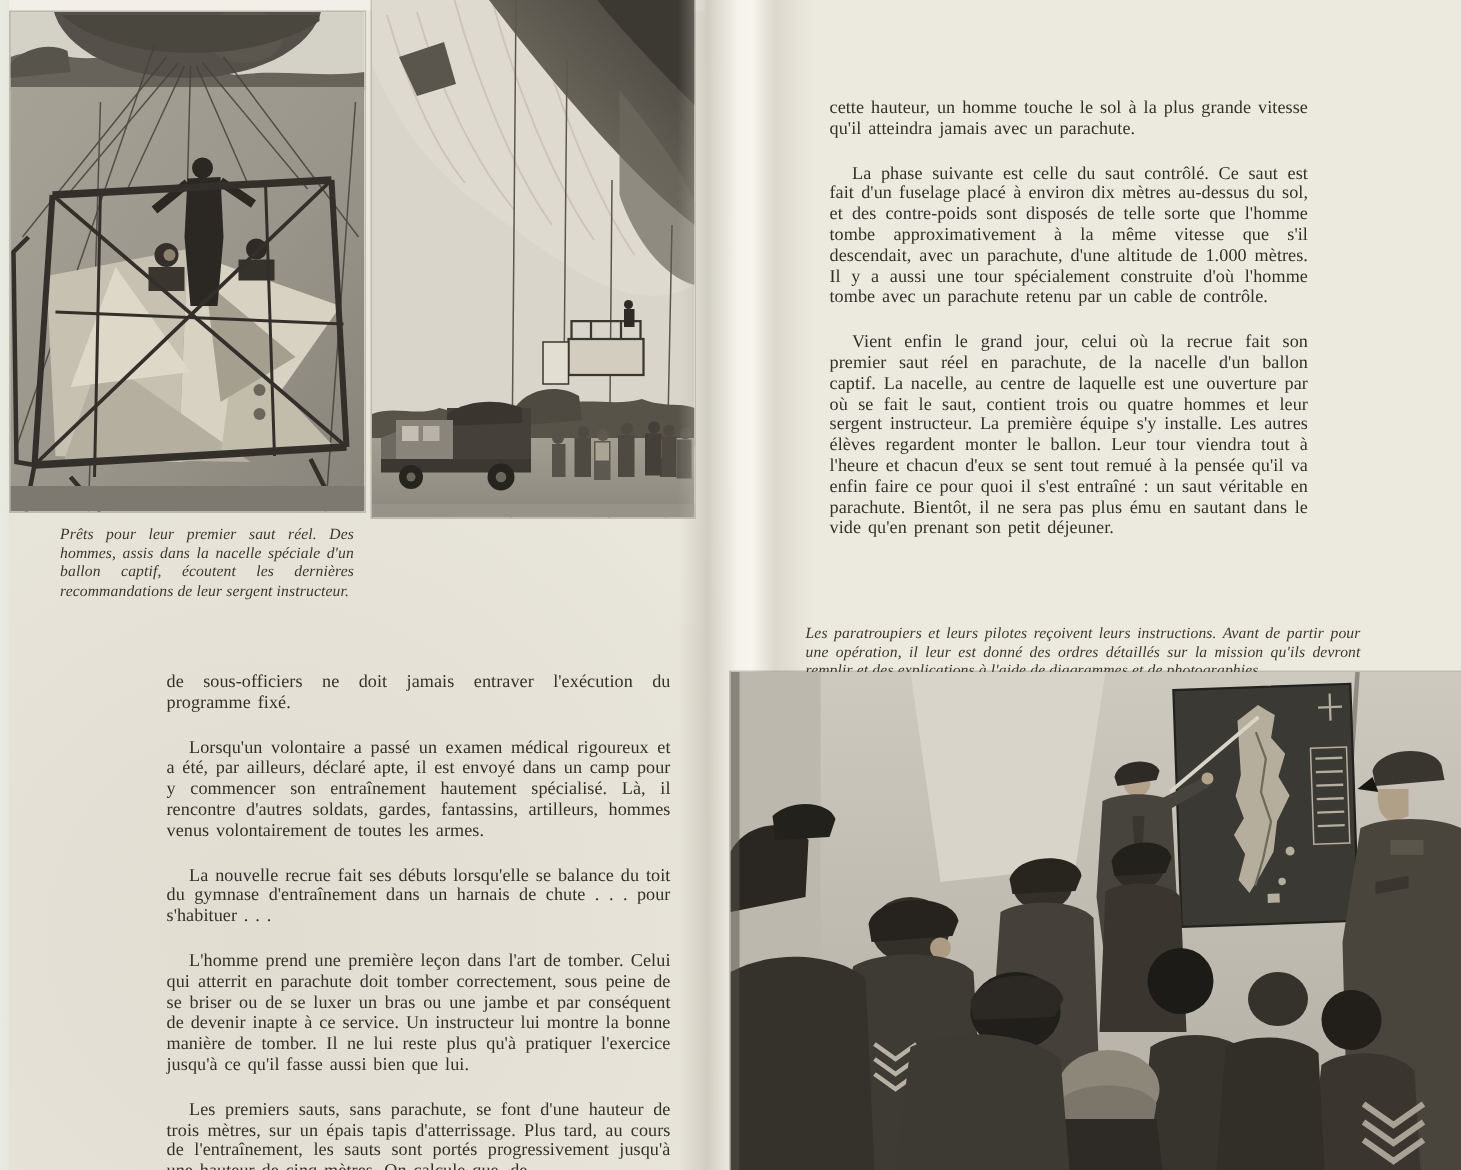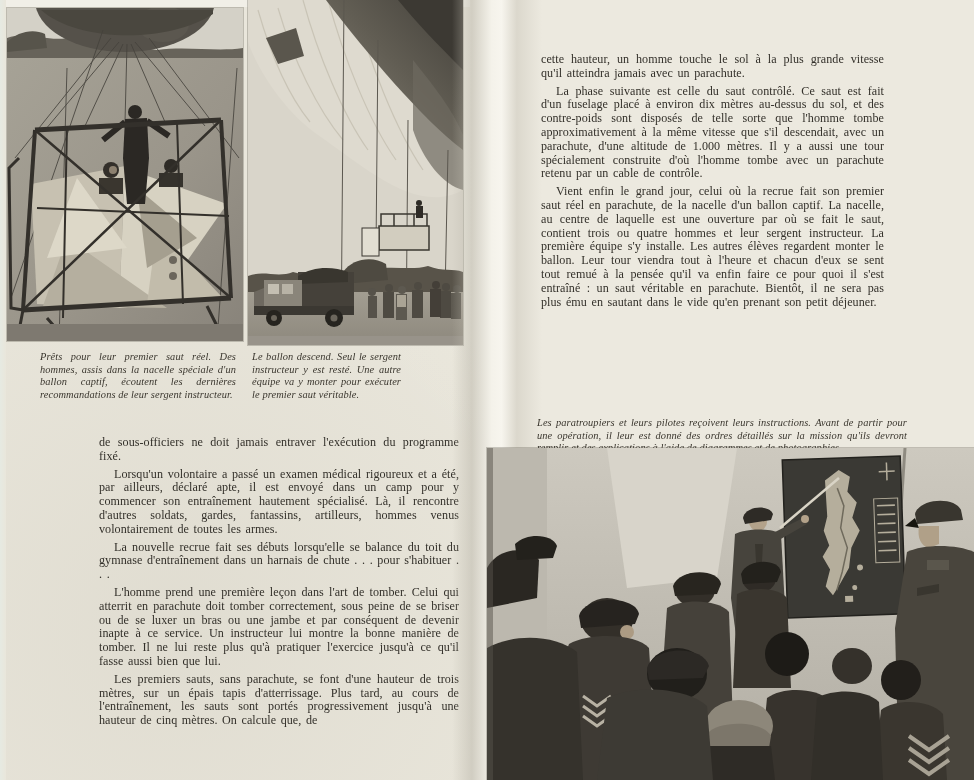--- a/index.html
+++ b/index.html
@@ -28,21 +28,21 @@
   figure{margin:0;position:absolute;}
   figure svg{display:block;}
   .photo{box-shadow:0 0 0 1px rgba(60,55,45,.25);}
 
   .caption{
     position:absolute;font-style:italic;font-size:10.4px;line-height:12.5px;
     text-align:justify;color:#3a362e;letter-spacing:.1px;
   }
   .bodycol{position:absolute;font-size:12.1px;line-height:13.8px;text-align:justify;
     letter-spacing:.05px;word-spacing:1.5px;hyphens:auto;}
-  .bodycol p{margin:4px;text-indent:15px;}
+  .bodycol p{margin:16px;text-indent:15px;}
   .bodycol p.noindent{text-indent:0;}
 </style>
 </head>
 <body>
 
 <div class="scan">
   <div class="page-right-bg"></div>
   <div class="scan-top"></div>
   <div class="scan-edge"></div>
 
@@ -195,21 +195,20 @@
         <circle cx="188" cy="285" r="4" fill="#443f38"></circle>
           <rect x="182" y="289" width="11" height="28" fill="#443f38"></rect>
         <rect x="120" y="296" width="9" height="22" fill="#56524a"></rect>
           <circle cx="124" cy="292" r="4" fill="#56524a"></circle>
       </g>
       <rect x="0" y="336" width="215" height="9" fill="#98938a"></rect>
     </svg>
   </figure>
 
   <div class="caption" style="left:40px;top:351px;width:196px;">Prêts pour leur premier saut réel. Des hommes, assis dans la nacelle spéciale d'un ballon captif, écoutent les dernières recommandations de leur sergent instructeur.</div>
-  <div class="caption" style="left:252px;top:351px;width:149px;">Le ballon descend. Seul le sergent instructeur y est resté. Une autre équipe va y monter pour exécuter le premier saut véritable.</div>
 
   <div class="bodycol" style="left:95px;top:432px;width:368px;">
     <p class="noindent">de sous-officiers ne doit jamais entraver l'exécution du programme fixé.</p>
     <p>Lorsqu'un volontaire a passé un examen médical rigoureux et a été, par ailleurs, déclaré apte, il est envoyé dans un camp pour y commencer son entraînement hautement spécialisé. Là, il rencontre d'autres soldats, gardes, fantassins, artilleurs, hommes venus volontairement de toutes les armes.</p>
     <p>La nouvelle recrue fait ses débuts lorsqu'elle se balance du toit du gymnase d'entraînement dans un harnais de chute . . . pour s'habituer . . .</p>
     <p>L'homme prend une première leçon dans l'art de tomber. Celui qui atterrit en parachute doit tomber correctement, sous peine de se briser ou de se luxer un bras ou une jambe et par conséquent de devenir inapte à ce service. Un instructeur lui montre la bonne manière de tomber. Il ne lui reste plus qu'à pratiquer l'exercice jusqu'à ce qu'il fasse aussi bien que lui.</p>
     <p>Les premiers sauts, sans parachute, se font d'une hauteur de trois mètres, sur un épais tapis d'atterrissage. Plus tard, au cours de l'entraînement, les sauts sont portés progressivement jusqu'à une hauteur de cinq mètres. On calcule que, de</p>
   </div>
 
   <div class="gutter"></div>

